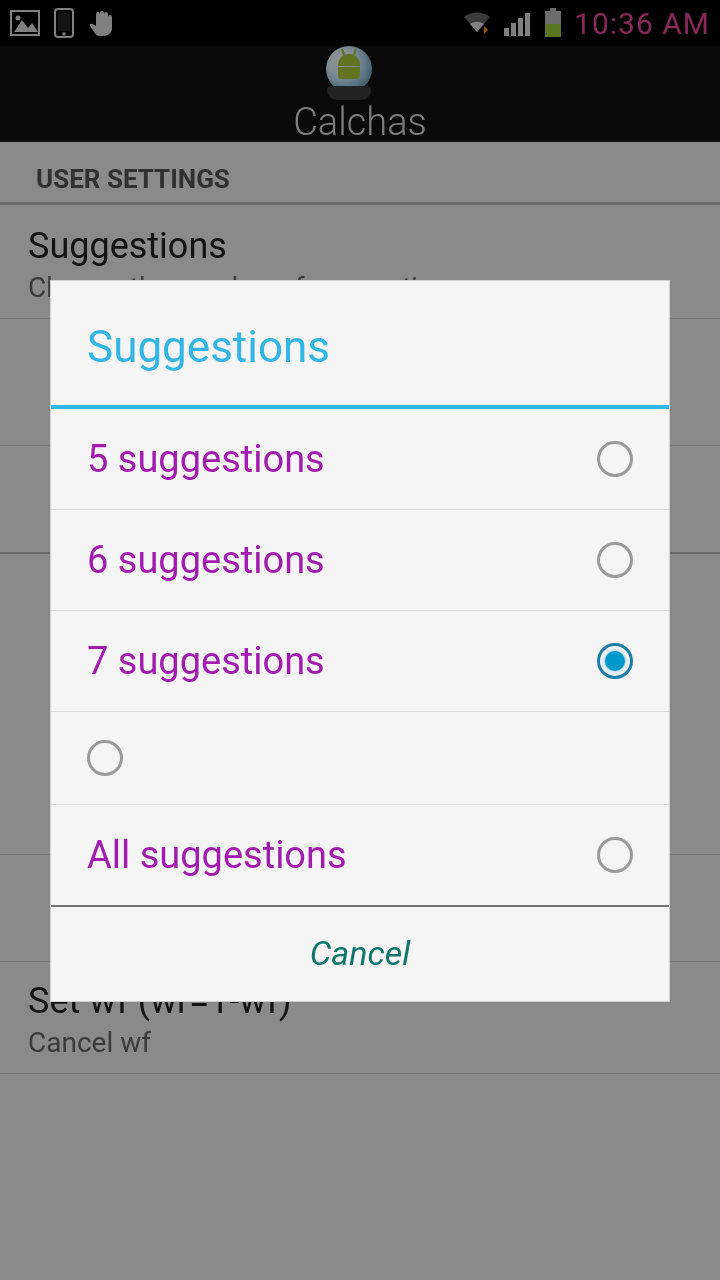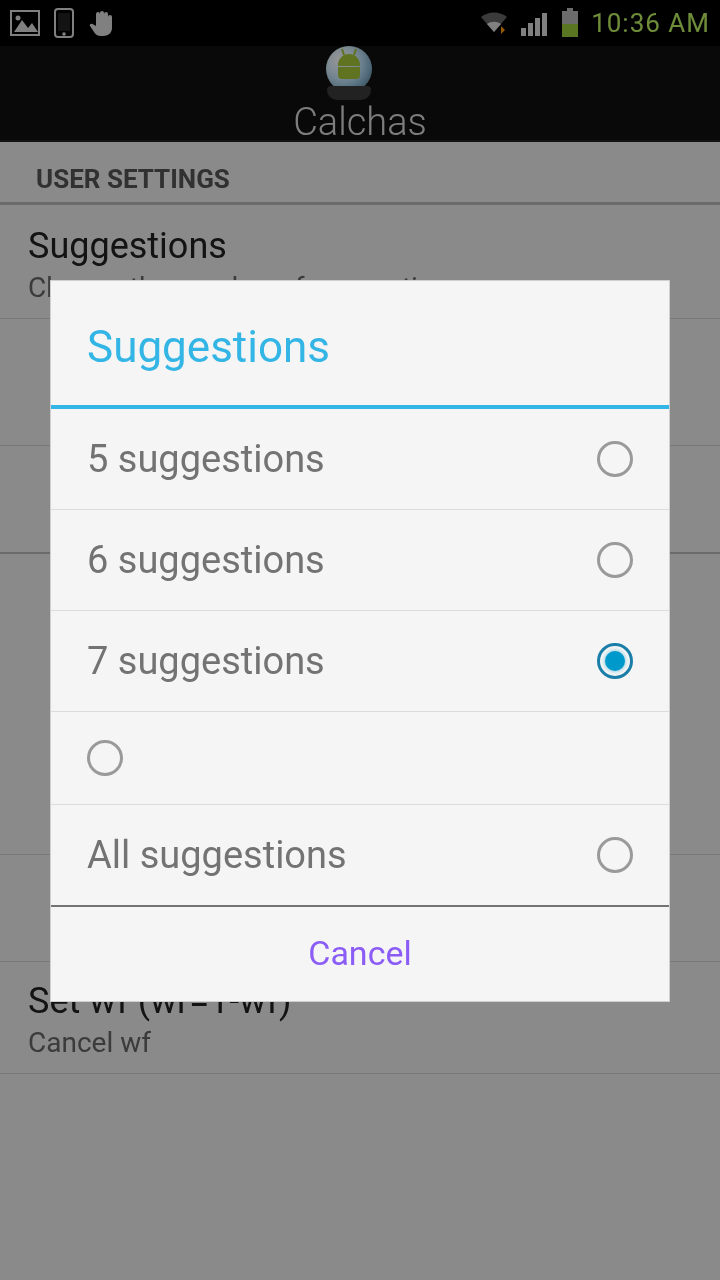--- a/index.html
+++ b/index.html
@@ -6,21 +6,21 @@
   html, body { width:720px; height:1280px; overflow:hidden; background:#eeeeee; }
 
   
   .status-bar {
     width:100%; height:46px; background:#000;
     display:flex; align-items:center; color:#dcdcdc;
     padding:0 10px;
   }
   .status-left { display:flex; align-items:center; gap:14px; }
   .status-right { margin-left:auto; display:flex; align-items:center; gap:12px; }
-  .status-right .time { font-size:26px; color:#bef264; letter-spacing:1px; }
+  .status-right .time { font-size:30px; color:#ec4899; letter-spacing:1px; }
   .status-icon svg { display:block; }
 
   
   .action-bar {
     width:100%; height:96px; background:#111;
     display:flex; align-items:center; padding:0 18px;
     border-bottom:2px solid #222;
     flex-direction:column;
   }
   .action-bar .app-icon {
@@ -88,35 +88,36 @@
     color:#33b5e5; font-size:44px; font-weight:400;
     padding:40px 36px 32px;
   }
   .dialog-title-rule { height:4px; background:#33b5e5; }
   .option-list { }
   .option {
     display:flex; align-items:center; justify-content:space-between;
     padding:28px 36px; border-bottom:1px solid #dcdcdc;
   }
   .option:last-of-type { border-bottom:2px solid #737373; }
-  .option .lbl { font-size:38px; color:#737373; }
+  .option .lbl { font-size:38px; color:#a21caf; }
   .radio {
     width:36px; height:36px; border:3px solid #9a9a9a; border-radius:50%;
     position:relative; flex:0 0 auto;
   }
   .radio.checked { border-color:#1a7ea8; }
   .radio.checked:after {
     content:""; position:absolute; top:50%; left:50%;
     width:20px; height:20px; background:#0099cc; border-radius:50%;
     transform:translate(-50%,-50%);
     box-shadow:0 0 4px rgba(0,150,200,0.6);
   }
   .dialog-cancel {
-    text-align:center; font-size:34px; color:#8b5cf6;
+    text-align:center; font-size:34px; color:#0f766e;
     padding:26px 8px 28px;
+    font-style:italic;
   }
 </style>
 </head>
 <body>
 
 <div class="status-bar">
   <div class="status-left">
     <span class="status-icon">
       <svg width="30" height="26" viewBox="0 0 30 26">
           <rect x="1" y="1" width="28" height="24" fill="none" stroke="#ddd" stroke-width="2"></rect>

